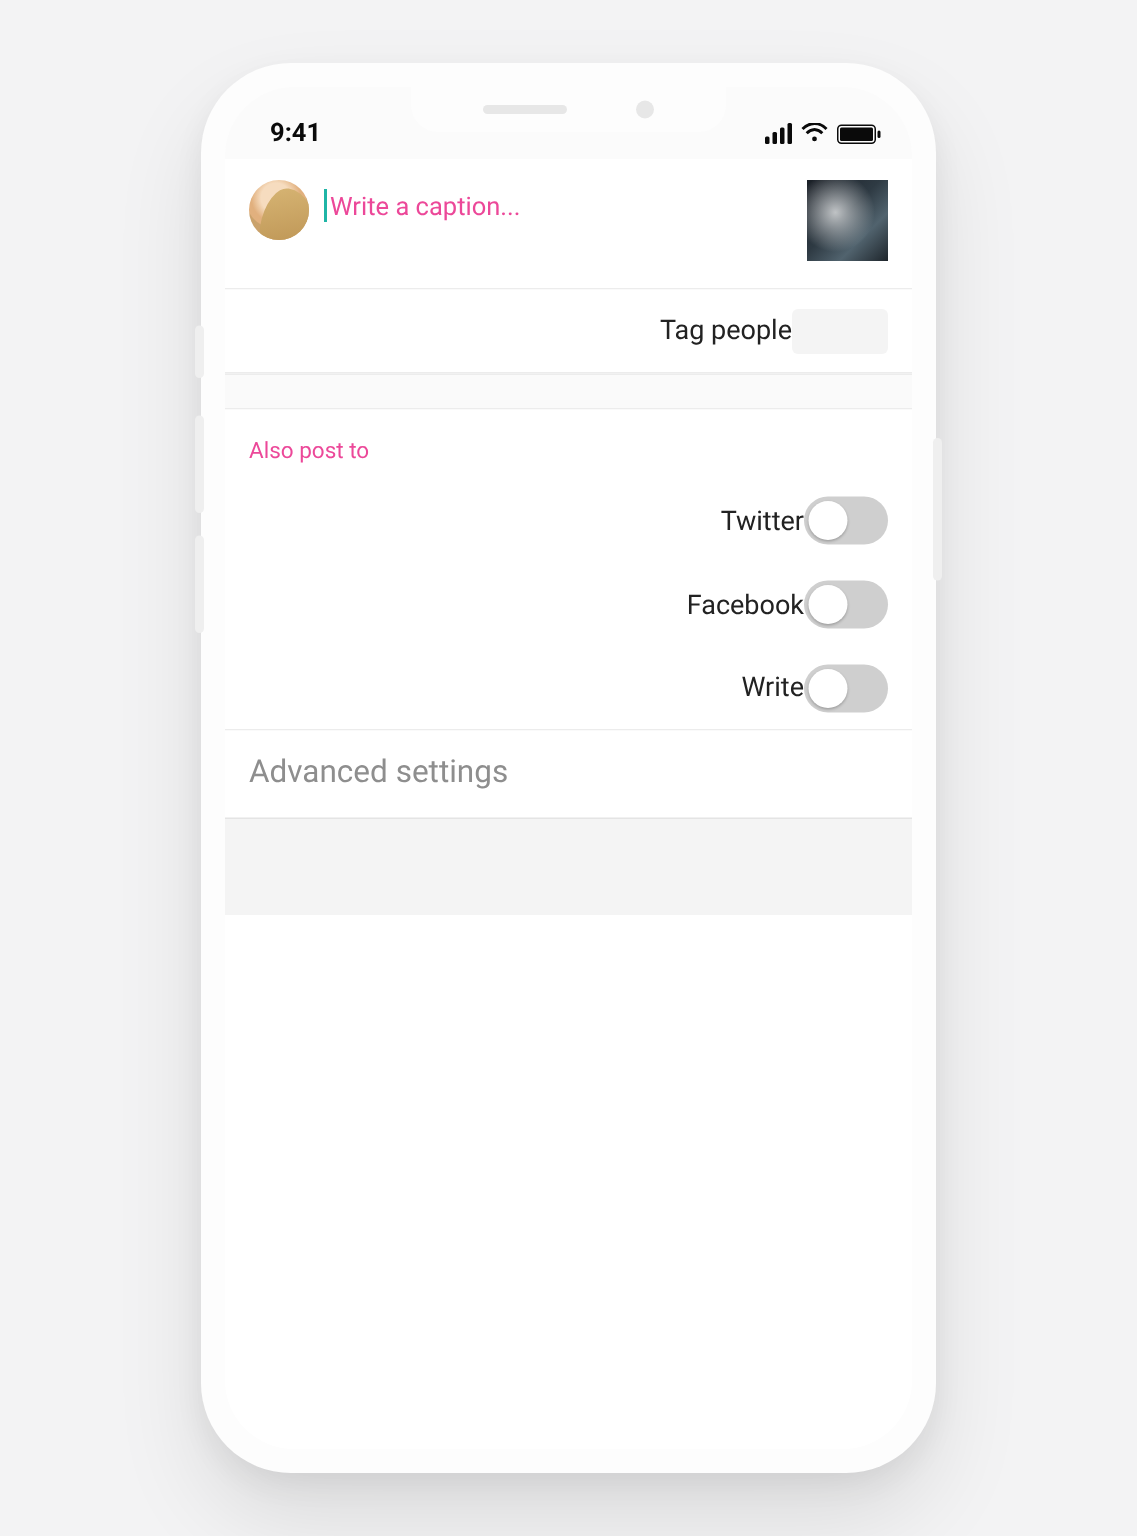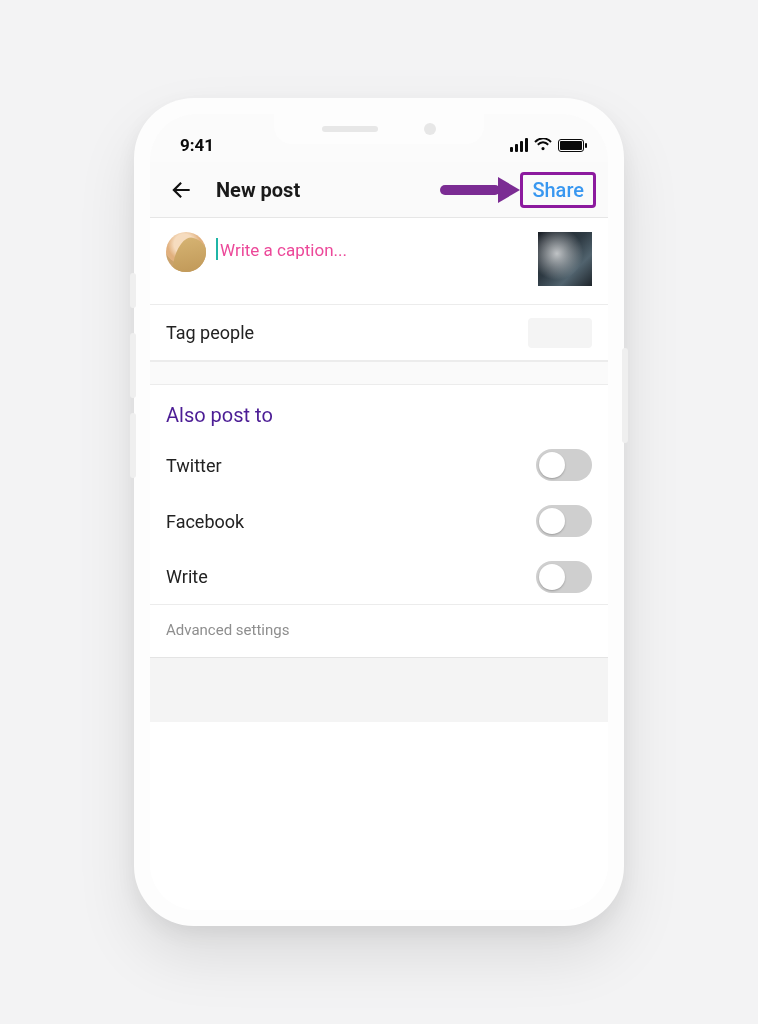--- a/index.html
+++ b/index.html
@@ -8,21 +8,21 @@
     background: #f3f3f4;
     font-family: -apple-system, BlinkMacSystemFont, "Segoe UI", Roboto, Helvetica, Arial, sans-serif;
     display: flex;
     align-items: center;
     justify-content: center;
   }
 
   
   .phone {
     width: 490px;
-    height: 828px;
+    height: 940px;
     background: #fdfdfd;
     border-radius: 60px;
     box-shadow: 0 30px 60px rgba(0,0,0,0.10), 0 8px 20px rgba(0,0,0,0.06);
     padding: 16px;
     position: relative;
   }
   .side-btn {
     position: absolute;
     background: #efefef;
     border-radius: 4px;
@@ -193,53 +193,53 @@
     position:absolute; left:4px; bottom:4px; right:4px;
     font-size:7px; line-height:8px; color:#ef2e6e; font-weight:700;
     text-shadow:0 0 2px rgba(0,0,0,0.6);
     word-break: break-word;
   }
 
   
   .row {
     display: flex;
     align-items: center;
-    justify-content: space-between;
+    justify-content: flex-end;
     padding: 0 16px;
     height: 56px;
     font-size: 18px;
     color: #222;
     border-bottom: 1px solid #ececec;
     background: #fff;
   }
   .row.no-border { border-bottom: none; }
   .section {
     background: #fff;
   }
   .gap {
     height: 24px;
     background: #fafafa;
     border-top: 1px solid #ececec;
     border-bottom: 1px solid #ececec;
   }
   .section-head {
     padding: 18px 16px 10px;
-    font-size: 20px;
-    color: #4c1d95;
+    font-size: 15px;
+    color: #ec4899;
   }
   .toggle {
     width: 56px; height: 32px; background:#cfcfcf; border-radius:16px; position:relative; cursor:pointer;
   }
   .toggle .knob {
     position:absolute; left:3px; top:3px; width:26px; height:26px; background:#fff; border-radius:50%;
     box-shadow:0 1px 2px rgba(0,0,0,0.25);
   }
   .advanced {
     padding: 16px 16px 18px;
-    font-size: 15px;
+    font-size: 21px;
     color: #8e8e8e;
     border-bottom: 1px solid #e4e4e4;
     background: #fff;
   }
   .tail {
     flex: 1;
     background: linear-gradient(#f4f4f4 0 64px, #ffffff 64px 100%);
   }
   .tag-chip {
     width: 64px; height: 30px; background:#f4f4f4; border-radius:4px;
@@ -273,38 +273,20 @@
           <svg width="18" height="14" viewBox="0 0 18 14">
               <path d="M9 12.2a1.6 1.6 0 1 0 0-3.2 1.6 1.6 0 0 0 0 3.2Zm-4.5-4.7A7 7 0 0 1 9 5.3a7 7 0 0 1 4.5 2.2l1.4-1.4A9 9 0 0 0 9 3.3a9 9 0 0 0-5.9 2.8l1.4 1.4Zm-2.8-2.8A11 11 0 0 1 9 1.3c2.9 0 5.6 1.2 7.3 3.4l1.4-1.4A13 13 0 0 0 9 -.7 13 13 0 0 0 .3 3.3l1.4 1.4Z" fill="#0a0a0a"></path>
             </svg>
         </div>
         <div class="battery">
             <div class="fill"></div>
           </div>
       </div>
     </div>
 
-    <div class="navbar">
-      <div class="back">
-        <svg width="26" height="26" viewBox="0 0 24 24">
-            <path d="M20 11H7.8l5-5L11.4 4.6 4 12l7.4 7.4L12.8 18l-5-5H20z" fill="#111"></path>
-          </svg>
-      </div>
-      <div class="title">New post</div>
-
-      <div class="arrow-callout">
-        <div class="arrow-line"></div>
-          <div class="arrow-head"></div>
-      </div>
-
-      <div class="share-wrap">
-        <div class="share">Share</div>
-        <div class="share-highlight"></div>
-      </div>
-    </div>
 
     <div class="caption-row">
       <div class="avatar"></div>
       <div class="caption-input">
         <div class="caret"></div>
         <span class="caption-placeholder">Write a caption...</span>
       </div>
       <div class="thumb">
         <div class="txt"></div>
       </div>

